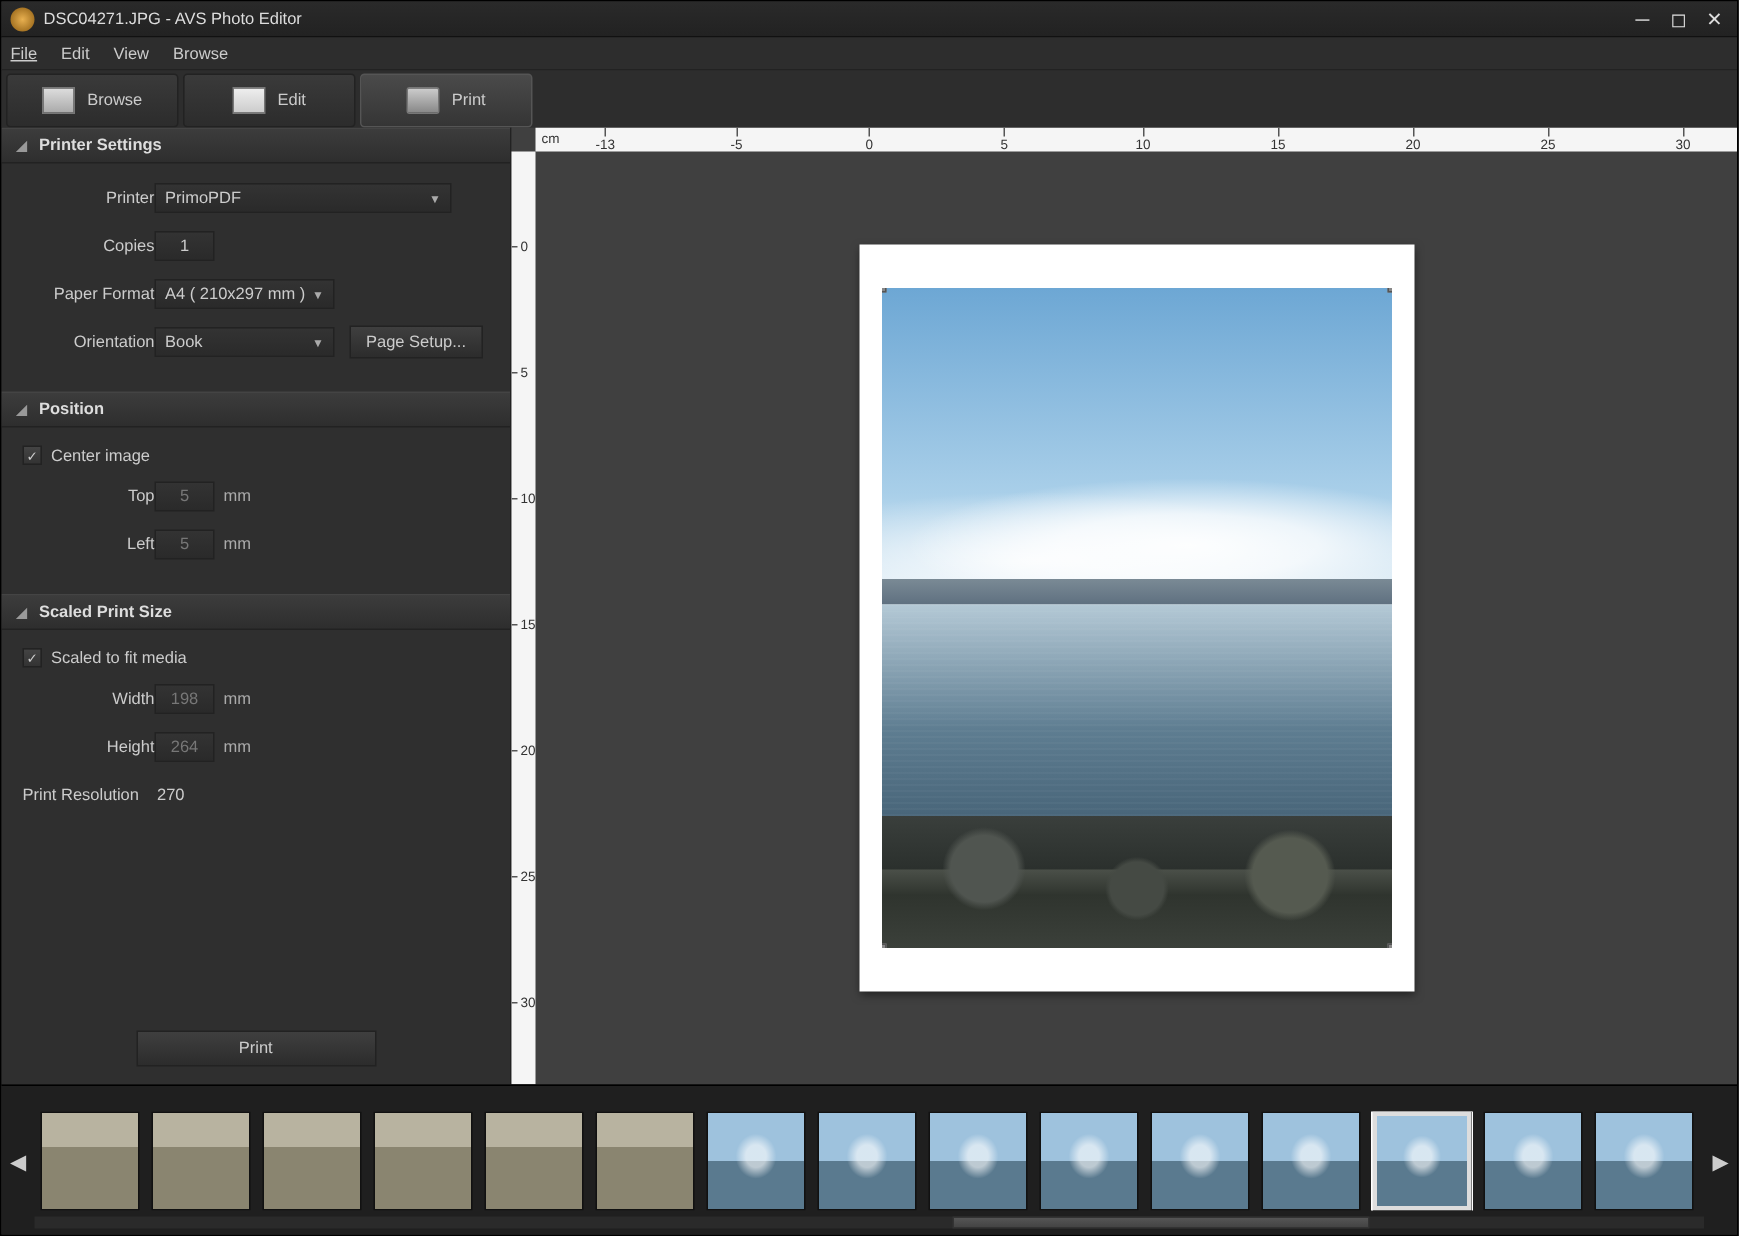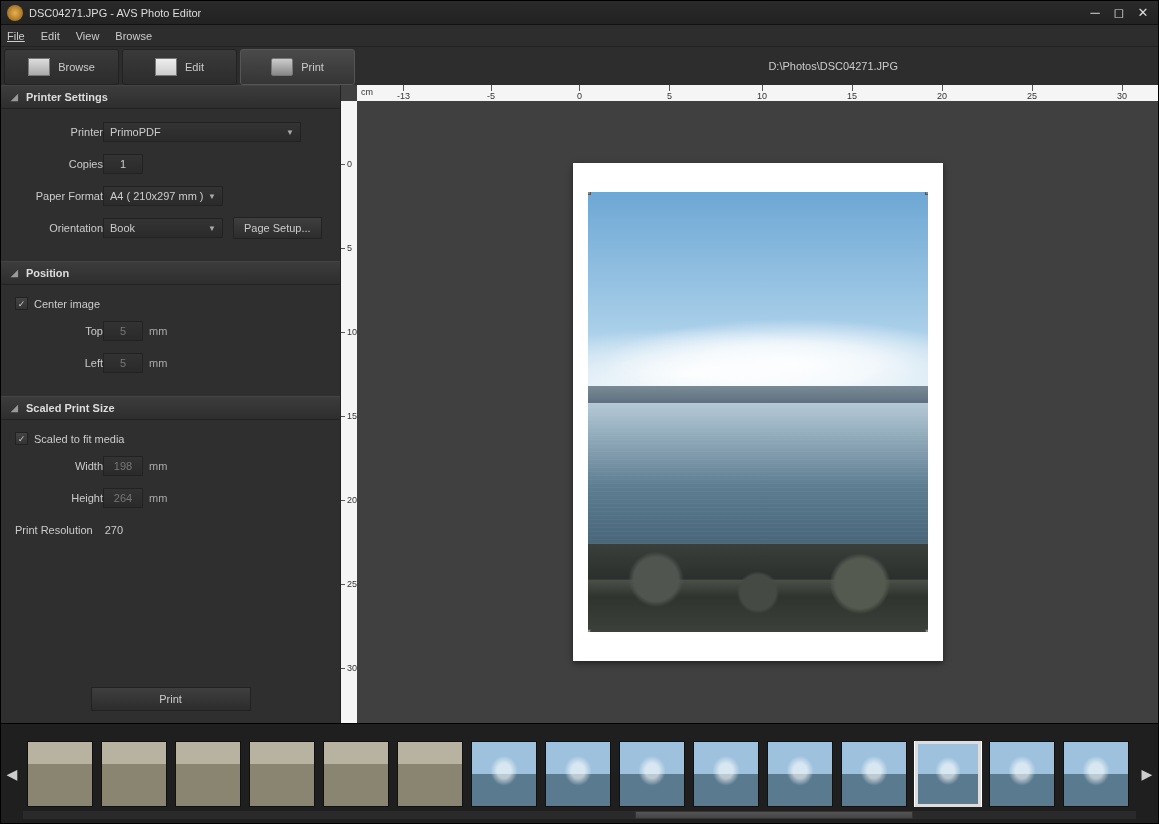--- a/index.html
+++ b/index.html
@@ -100,21 +100,20 @@
       </div>
       <div class="tab">
         <div class="tab-icon edit"></div>
         <span>Edit</span>
       </div>
       <div class="tab active">
         <div class="tab-icon printer"></div>
         <span>Print</span>
       </div>
     </div>
-    <div class="filepath">D:\Photos\DSC04271.JPG</div>
   </div>
 
   <div class="main">
     <div class="sidebar">
 
       <div class="section-header">
         <span class="collapse">◢</span>
         <span>Printer Settings</span>
       </div>
       <div class="section-body">

